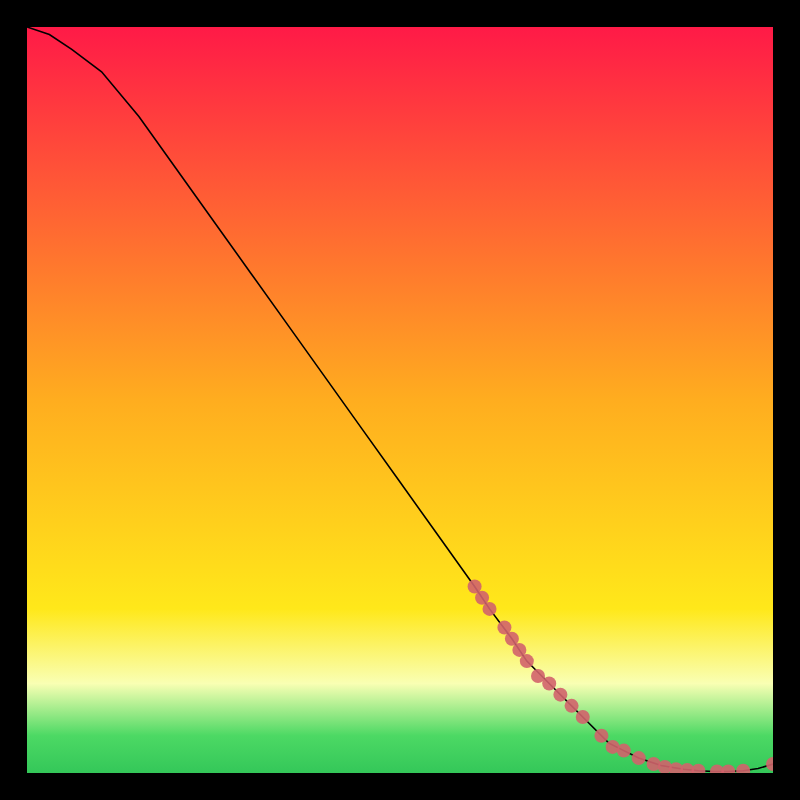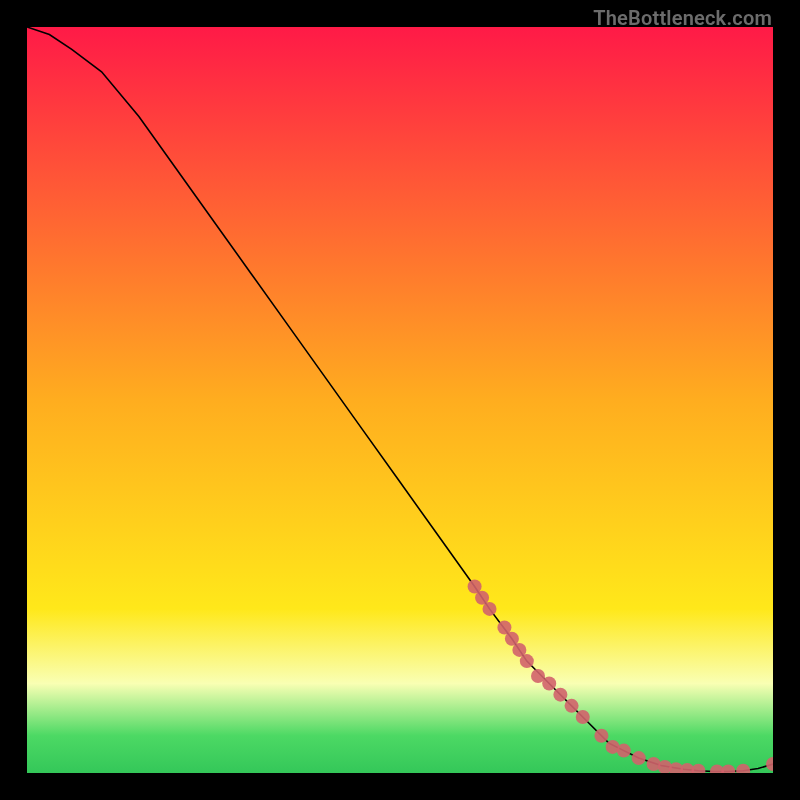--- a/index.html
+++ b/index.html
@@ -85,15 +85,14 @@
           <circle cx="660.21" cy="743.02" r="7" fill="#d2636b" fill-opacity="0.9"></circle>
           <circle cx="671.40" cy="743.76" r="7" fill="#d2636b" fill-opacity="0.9"></circle>
           <circle cx="690.05" cy="744.51" r="7" fill="#d2636b" fill-opacity="0.9"></circle>
           <circle cx="701.24" cy="744.51" r="7" fill="#d2636b" fill-opacity="0.9"></circle>
           <circle cx="716.16" cy="743.76" r="7" fill="#d2636b" fill-opacity="0.9"></circle>
           <circle cx="746.00" cy="737.05" r="7" fill="#d2636b" fill-opacity="0.9"></circle>
         </g>
     </svg>
   </div>
 
-  <div class="watermark">TheBottleneck.com</div>
 
 </div>
 
 </body></html>

